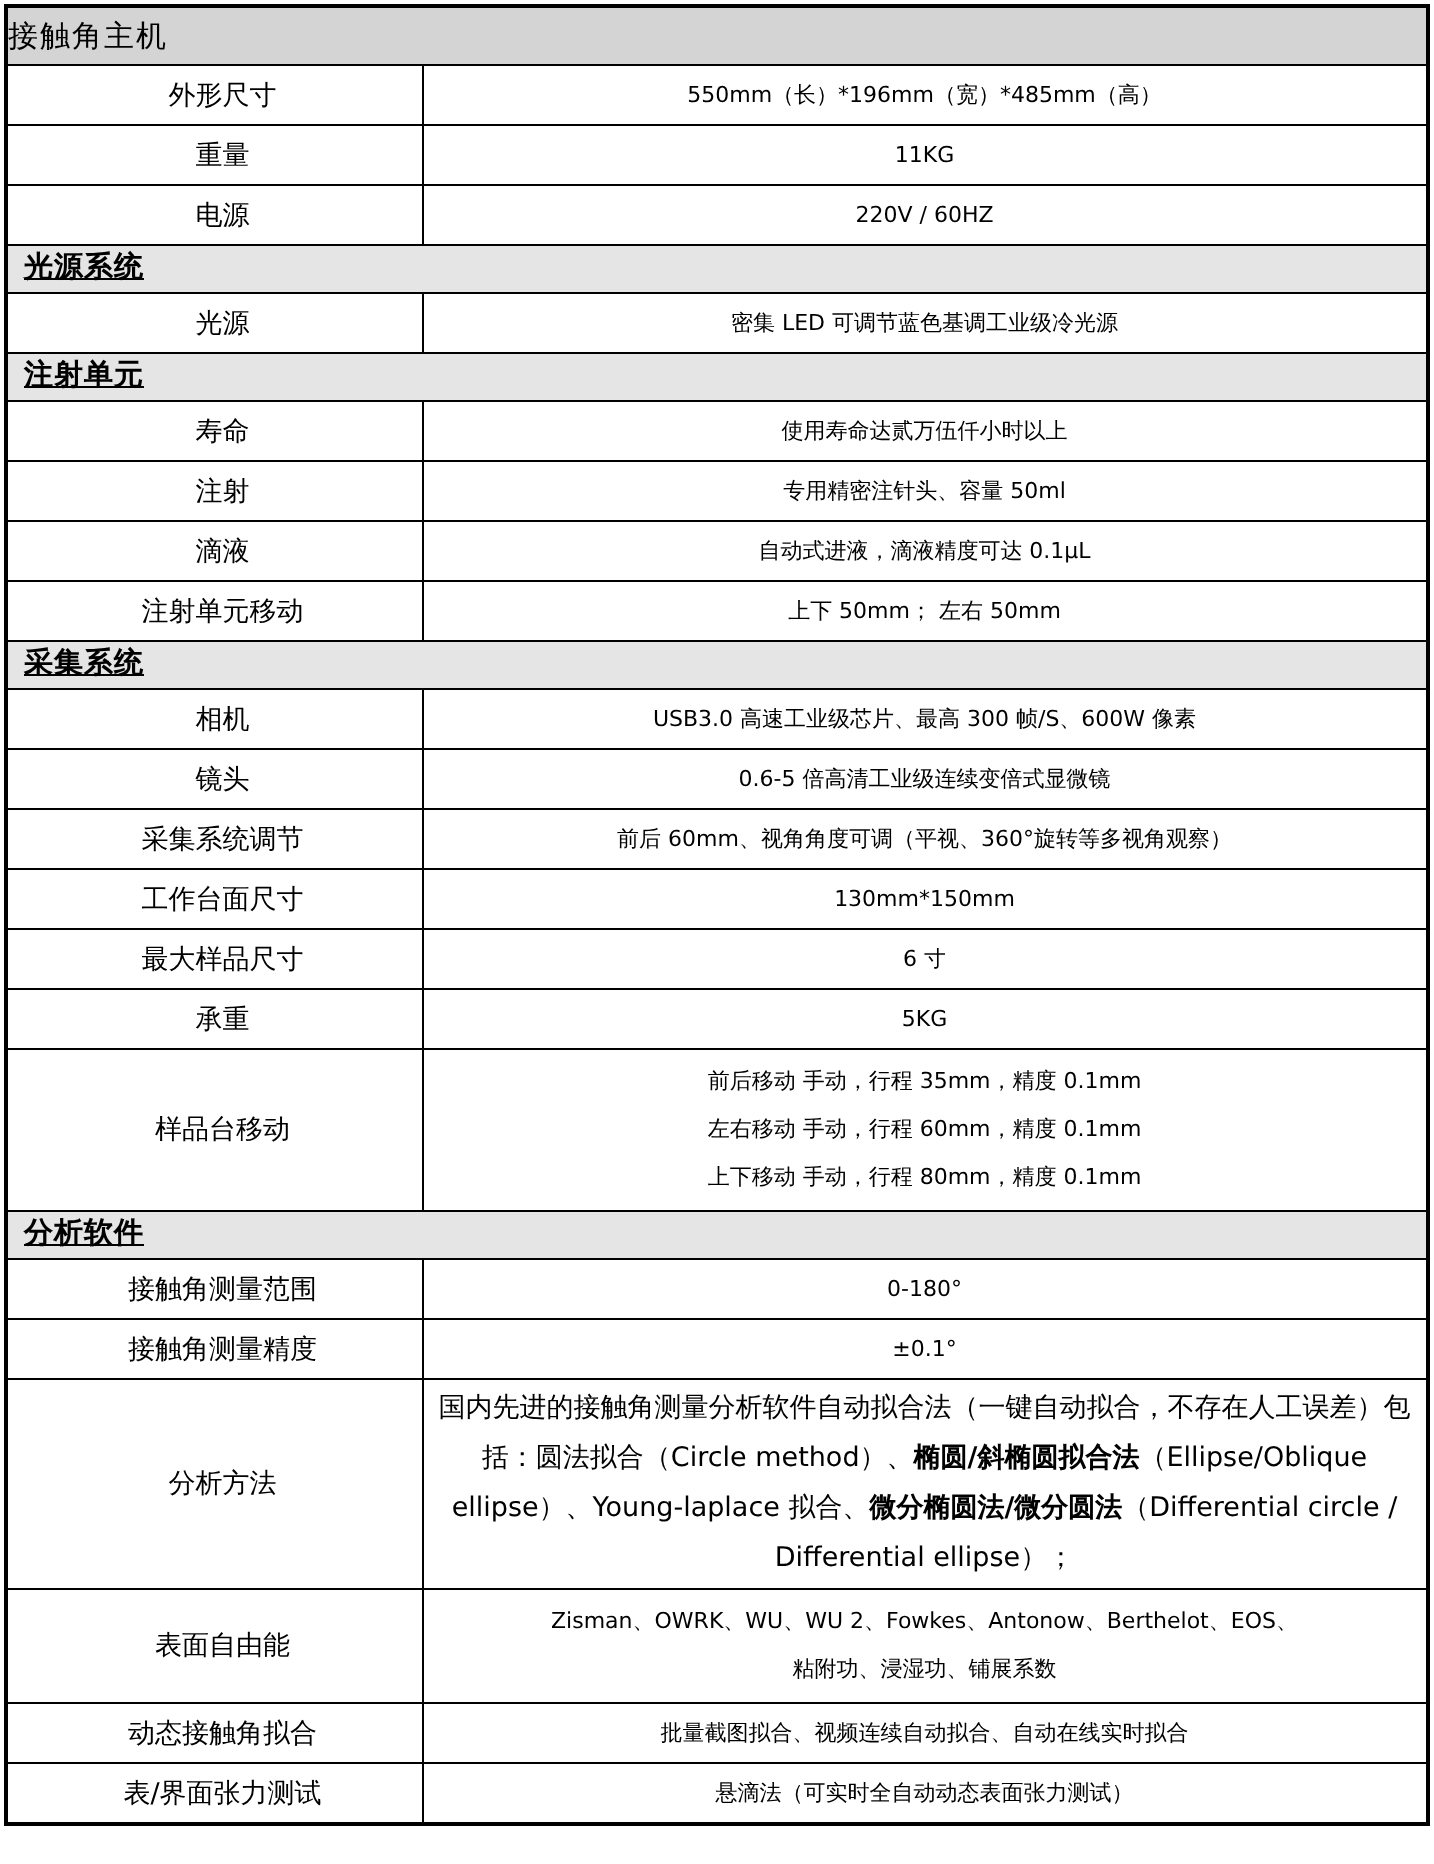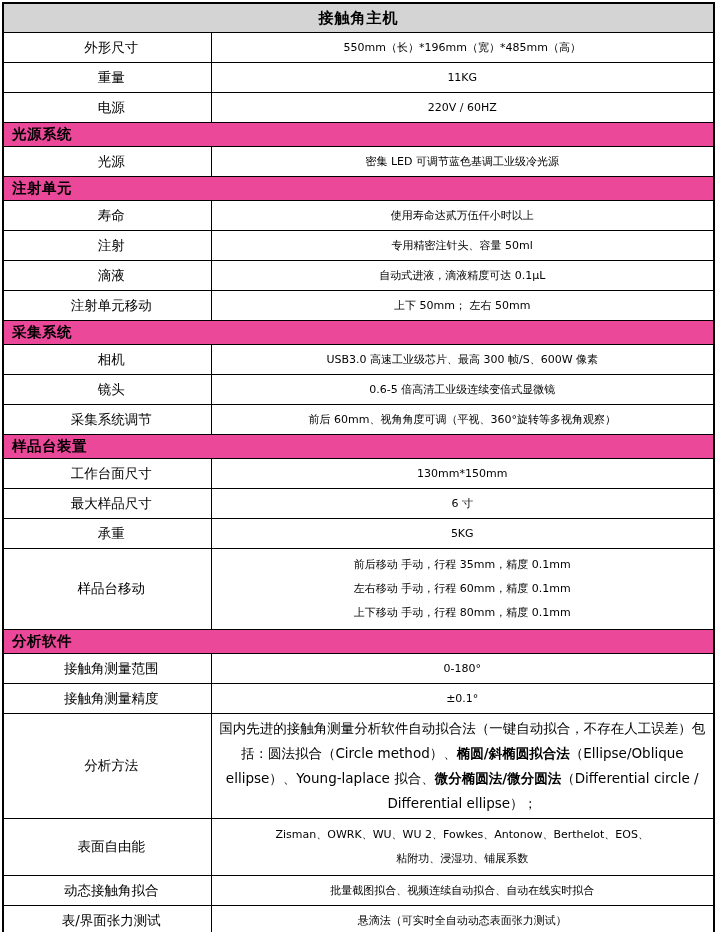--- a/index.html
+++ b/index.html
@@ -27,37 +27,37 @@
     padding:0;
     vertical-align:middle;
     color:#000;
   }
   col.c-label{width:208px;}
   col.c-value{width:503px;}
 
   
   .title-cell{
     background:#d4d4d4;
-    text-align:center;
-    font-weight:bold;
+    font-weight:normal;
     font-size:15px;
     height:28px;
     line-height:28px;
     letter-spacing:1px;
   }
   
   .section-cell{
-    background:#ec4899;
+    background:#e5e5e5;
     font-weight:bold;
     font-size:14.5px;
     height:23px;
     line-height:23px;
     padding-left:8px !important;
     text-align:left;
     letter-spacing:.5px;
+    text-decoration:underline;
   }
   
   .label-cell{
     font-size:13.5px;
     padding-left:8px !important;
     text-align:center;
     height:25px;
   }
   .value-cell{
     font-size:11px;
@@ -140,23 +140,20 @@
         </tr>
         <tr>
           <td class="label-cell">镜头</td>
           <td class="value-cell">0.6-5 倍高清工业级连续变倍式显微镜</td>
         </tr>
         <tr>
           <td class="label-cell">采集系统调节</td>
           <td class="value-cell">前后 60mm、视角角度可调（平视、360°旋转等多视角观察）</td>
         </tr>
         <tr>
-          <td class="section-cell" colspan="2">样品台装置</td>
-        </tr>
-        <tr>
           <td class="label-cell">工作台面尺寸</td>
           <td class="value-cell">130mm*150mm</td>
         </tr>
         <tr>
           <td class="label-cell">最大样品尺寸</td>
           <td class="value-cell">6 寸</td>
         </tr>
         <tr>
           <td class="label-cell">承重</td>
           <td class="value-cell">5KG</td>

